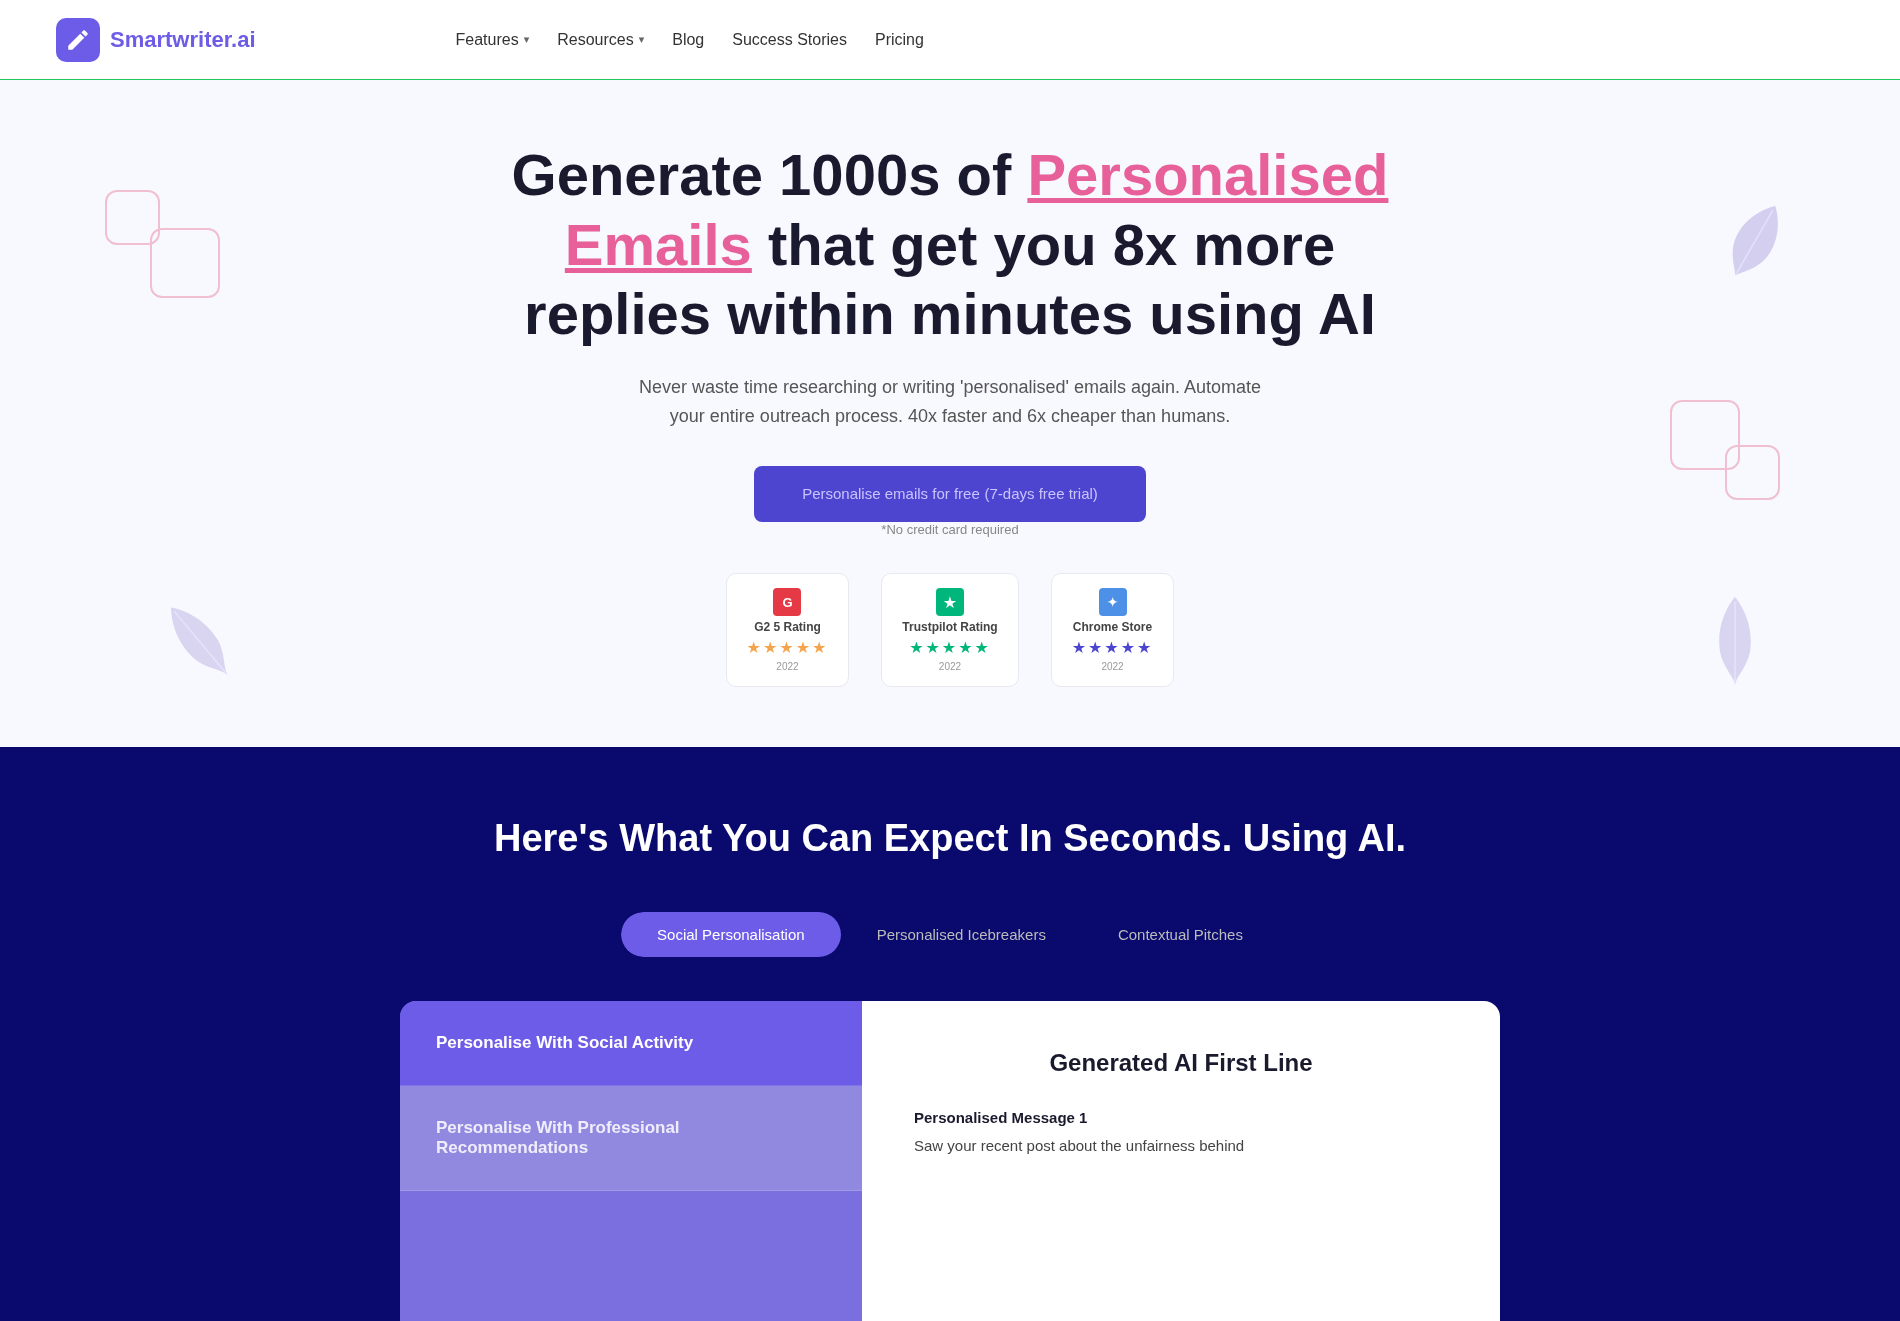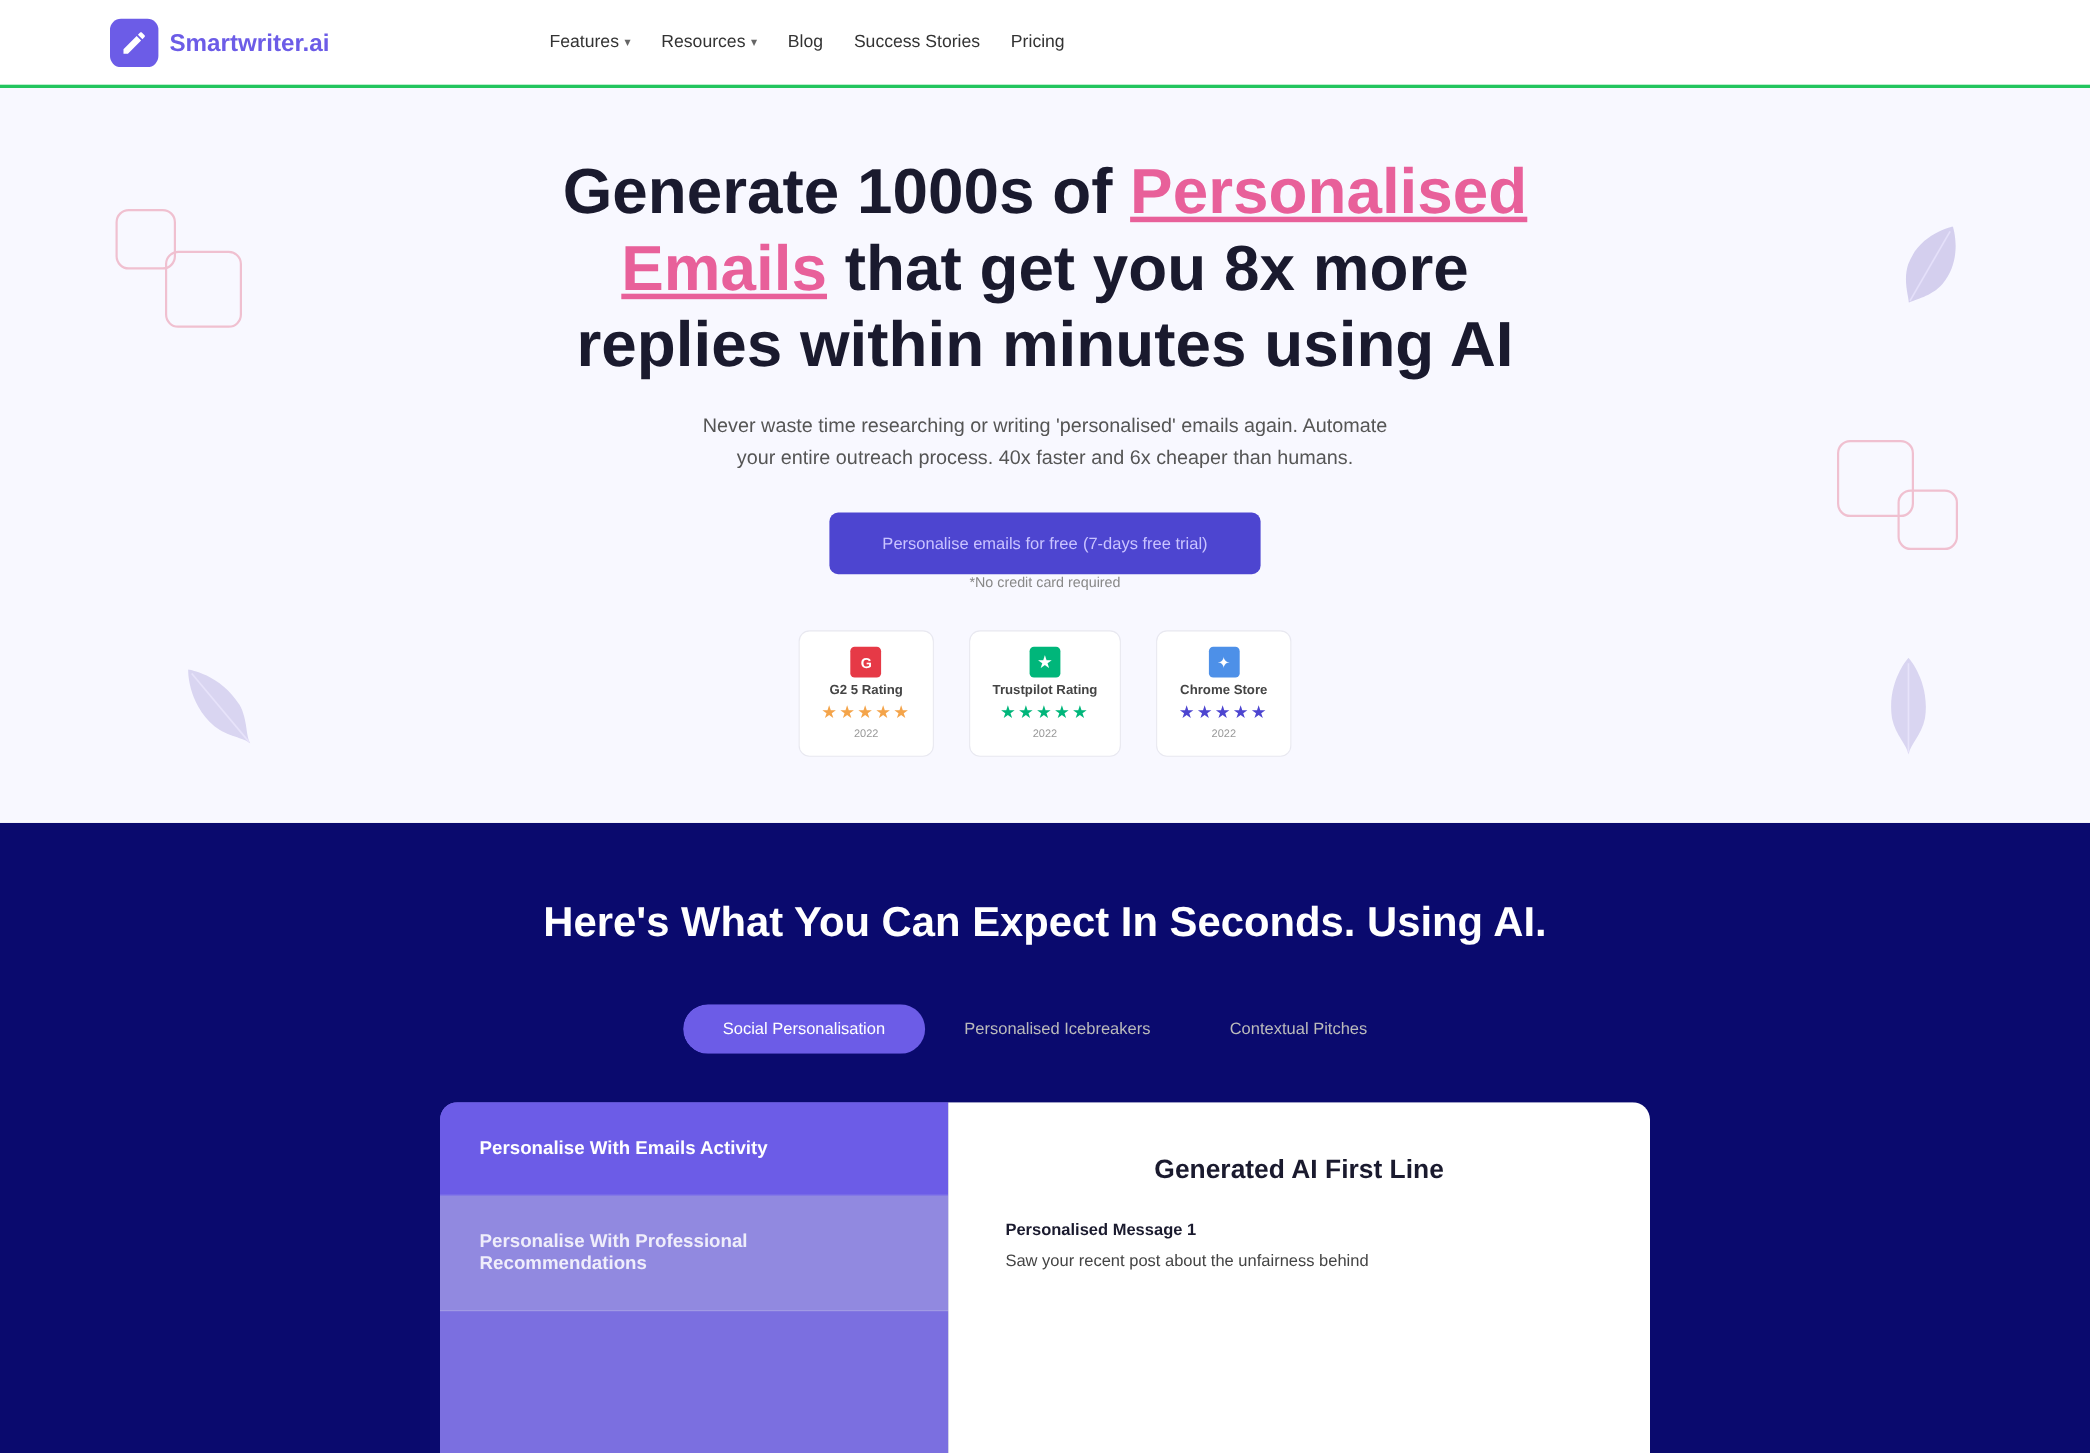--- a/index.html
+++ b/index.html
@@ -1,21 +1,21 @@
 <!DOCTYPE html>
 <html><head>
   <meta charset="utf-8">
   <style>
     * { margin: 0; padding: 0; box-sizing: border-box; }
     body { font-family: -apple-system, BlinkMacSystemFont, 'Segoe UI', sans-serif; background: #fff; width: 1900px; min-height: 1321px; overflow-x: hidden; }
 
     
     nav {
-      display: flex; align-items: center; padding: 0 100px; height: 80px;
-      border-bottom: 3px solid #22c55e; background: #fff; position: relative; z-index: 10;
+      display: flex; align-items: center; padding: 0 56px; height: 80px;
+      border-bottom: 1px solid #22c55e; background: #fff; position: relative; z-index: 10;
     }
     .logo { display: flex; align-items: center; gap: 10px; text-decoration: none; }
     .logo-icon {
       width: 44px; height: 44px; background: #6c5ce7; border-radius: 10px;
       display: flex; align-items: center; justify-content: center;
     }
     .logo-icon svg { width: 26px; height: 26px; fill: white; }
     .logo-text { font-size: 22px; font-weight: 700; color: #1a1a2e; }
     .logo-text span { color: #6c5ce7; }
     nav ul { display: flex; list-style: none; gap: 28px; margin-left: 200px; }
@@ -227,21 +227,21 @@
   <h2 class="section-dark-title">Here's What You Can Expect In Seconds. Using AI.</h2>
 
   <div class="tabs">
     <button class="tab-btn active">Social Personalisation</button>
     <button class="tab-btn">Personalised Icebreakers</button>
     <button class="tab-btn">Contextual Pitches</button>
   </div>
 
   <div class="panel">
     <div class="panel-left">
-      <div class="panel-left-item active">Personalise With Emails Activity</div>
+      <div class="panel-left-item active">Personalise With Social Activity</div>
       <div class="panel-left-item">Personalise With Professional Recommendations</div>
     </div>
     <div class="panel-right">
       <div class="panel-right-title">Generated AI First Line</div>
       <div class="msg-label">Personalised Message 1</div>
       <div class="msg-text">Saw your recent post about the unfairness behind</div>
     </div>
   </div>
 </section>
 

